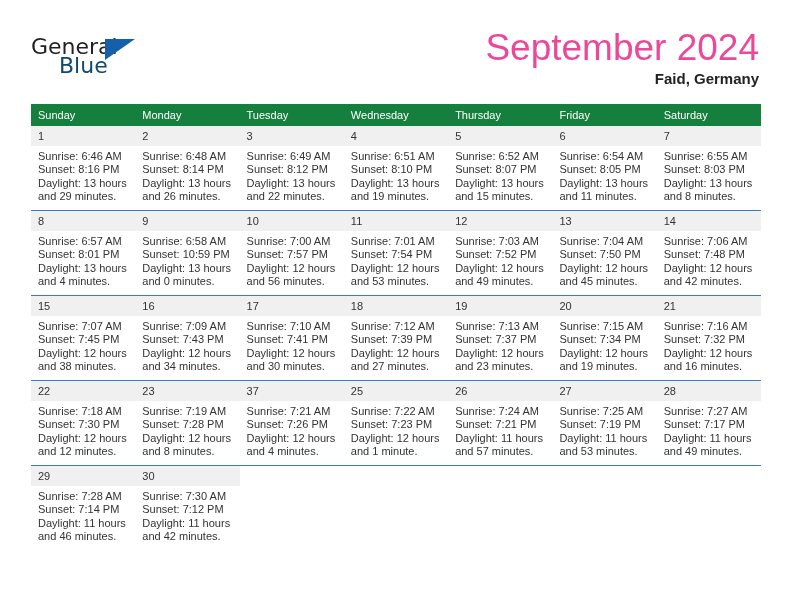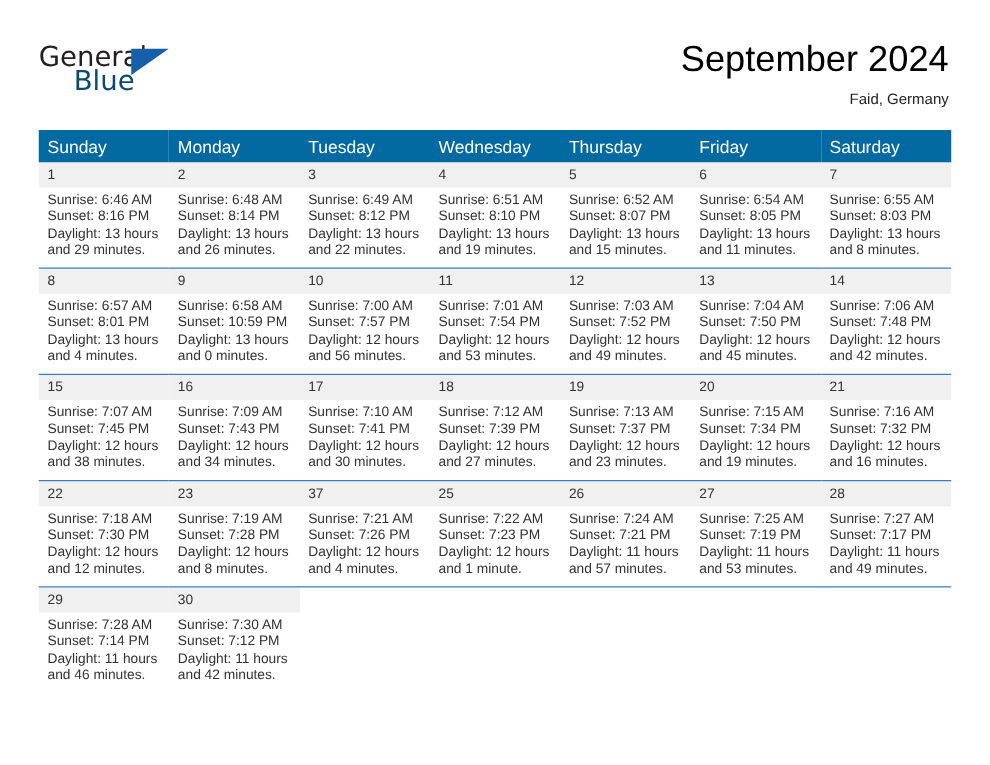--- a/index.html
+++ b/index.html
@@ -67,48 +67,48 @@
     border-left: 30px solid #1560a8;
     border-bottom: 21px solid transparent;
   }
   .title-block {
     position: absolute;
     right: 33px;
     top: 32px;
     text-align: right;
   }
   .month-title {
-    font-size: 29px;
+    font-size: 37px;
     font-weight: 400;
-    color: #000000;
+    color: #ec4899;
     line-height: 32px;
     white-space: nowrap;
   }
   .location {
     margin-top: 6px;
-    font-size: 12px;
-    font-weight: 400;
+    font-size: 15px;
+    font-weight: 700;
     color: #222222;
     line-height: 18px;
     white-space: nowrap;
   }
 
   
   .calendar {
     position: absolute;
     left: 31px;
     top: 104px;
     width: 730px;
     border-collapse: collapse;
     table-layout: fixed;
   }
   .calendar th {
-    background: #0369a1;
+    background: #15803d;
     color: #ffffff;
-    font-size: 14px;
+    font-size: 11px;
     font-weight: 400;
     text-align: left;
     padding: 5px 0 5px 7px;
     height: 12px;
     border: none;
   }
   .calendar td {
     vertical-align: top;
     padding: 0;
     border: none;

